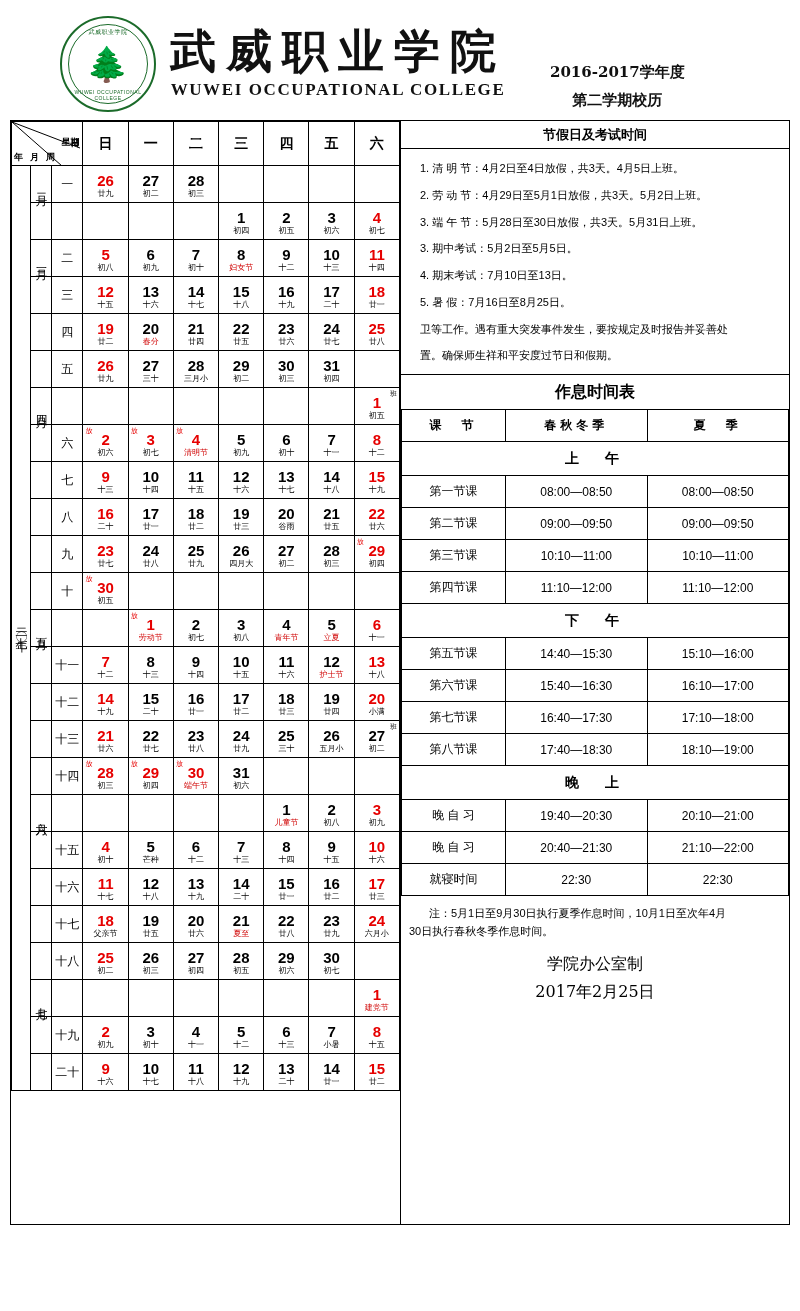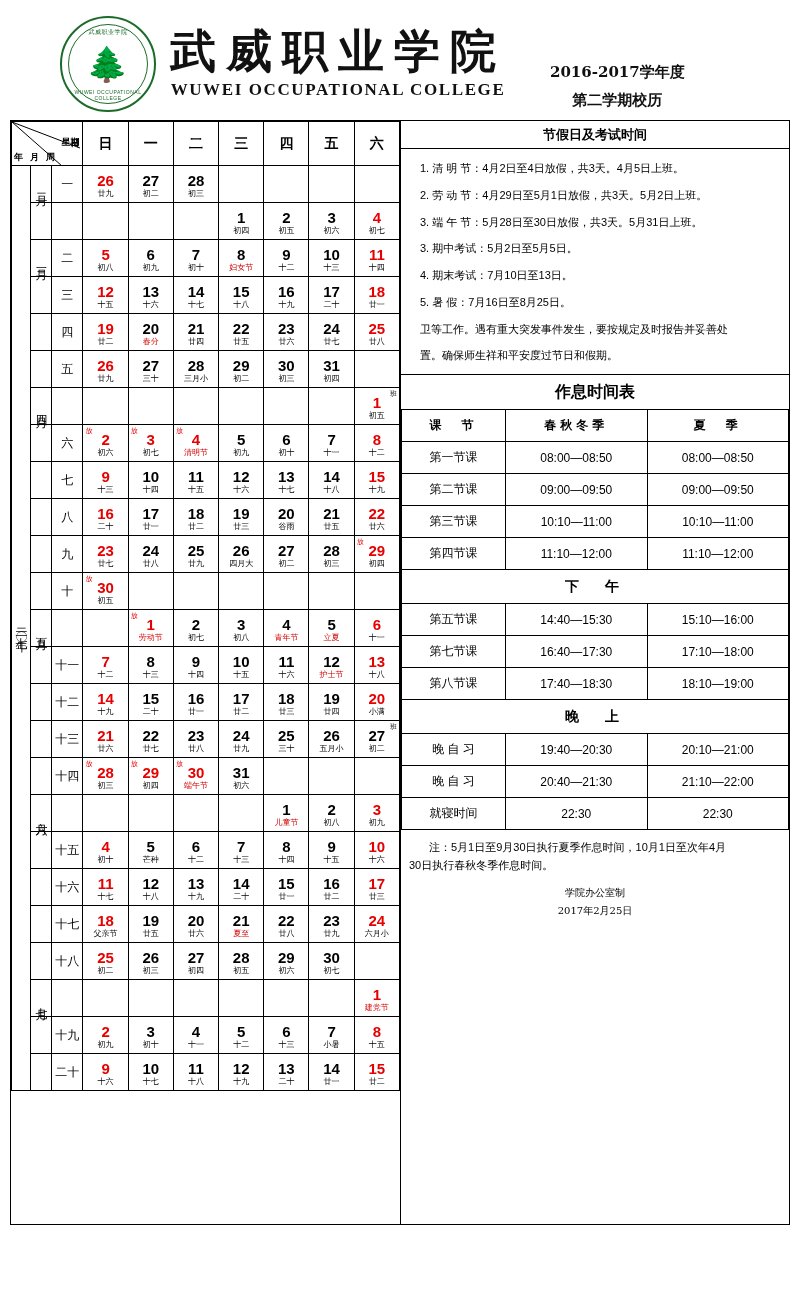--- a/index.html
+++ b/index.html
@@ -167,21 +167,21 @@
   .sched td { height: 32px; text-align: center; }
   .sched td.l { width: 104px; }
   .sched .sec { font-weight: bold; font-size: 14px; letter-spacing: 6px; height: 34px; }
   .sched .k { letter-spacing: 4px; }
   .footnote {
     font-size: 11px; line-height: 1.65; padding: 8px 8px 0 8px;
   }
   .footnote .ind { text-indent: 20px; display: block; }
   .signature {
     text-align: center;
-    font-size: 10px;
+    font-size: 16px;
     line-height: 1.75;
     padding-top: 10px;
     font-family: "DejaVu Serif", serif;
   }
 </style>
 </head>
 <body>
 
 <div class="page">
 
@@ -956,20 +956,23 @@
       </div>
       <div class="sched-title">作息时间表</div>
       <table class="sched">
         <tbody id="sched-body">
             <tr>
               <td class="k l" style="font-weight: bold;">课　节</td>
               <td class="k" style="font-weight: bold;">春秋冬季</td>
               <td class="k" style="font-weight: bold;">夏　季</td>
             </tr>
             <tr>
+              <td colspan="3" class="sec">上　午</td>
+            </tr>
+            <tr>
               <td class="l">第一节课</td>
               <td>08:00—08:50</td>
               <td>08:00—08:50</td>
             </tr>
             <tr>
               <td class="l">第二节课</td>
               <td>09:00—09:50</td>
               <td>09:00—09:50</td>
             </tr>
             <tr>
@@ -982,20 +985,25 @@
               <td>11:10—12:00</td>
               <td>11:10—12:00</td>
             </tr>
             <tr>
               <td colspan="3" class="sec">下　午</td>
             </tr>
             <tr>
               <td class="l">第五节课</td>
               <td>14:40—15:30</td>
               <td>15:10—16:00</td>
+            </tr>
+            <tr>
+              <td class="l">第六节课</td>
+              <td>15:40—16:30</td>
+              <td>16:10—17:00</td>
             </tr>
             <tr>
               <td class="l">第七节课</td>
               <td>16:40—17:30</td>
               <td>17:10—18:00</td>
             </tr>
             <tr>
               <td class="l">第八节课</td>
               <td>17:40—18:30</td>
               <td>18:10—19:00</td>

